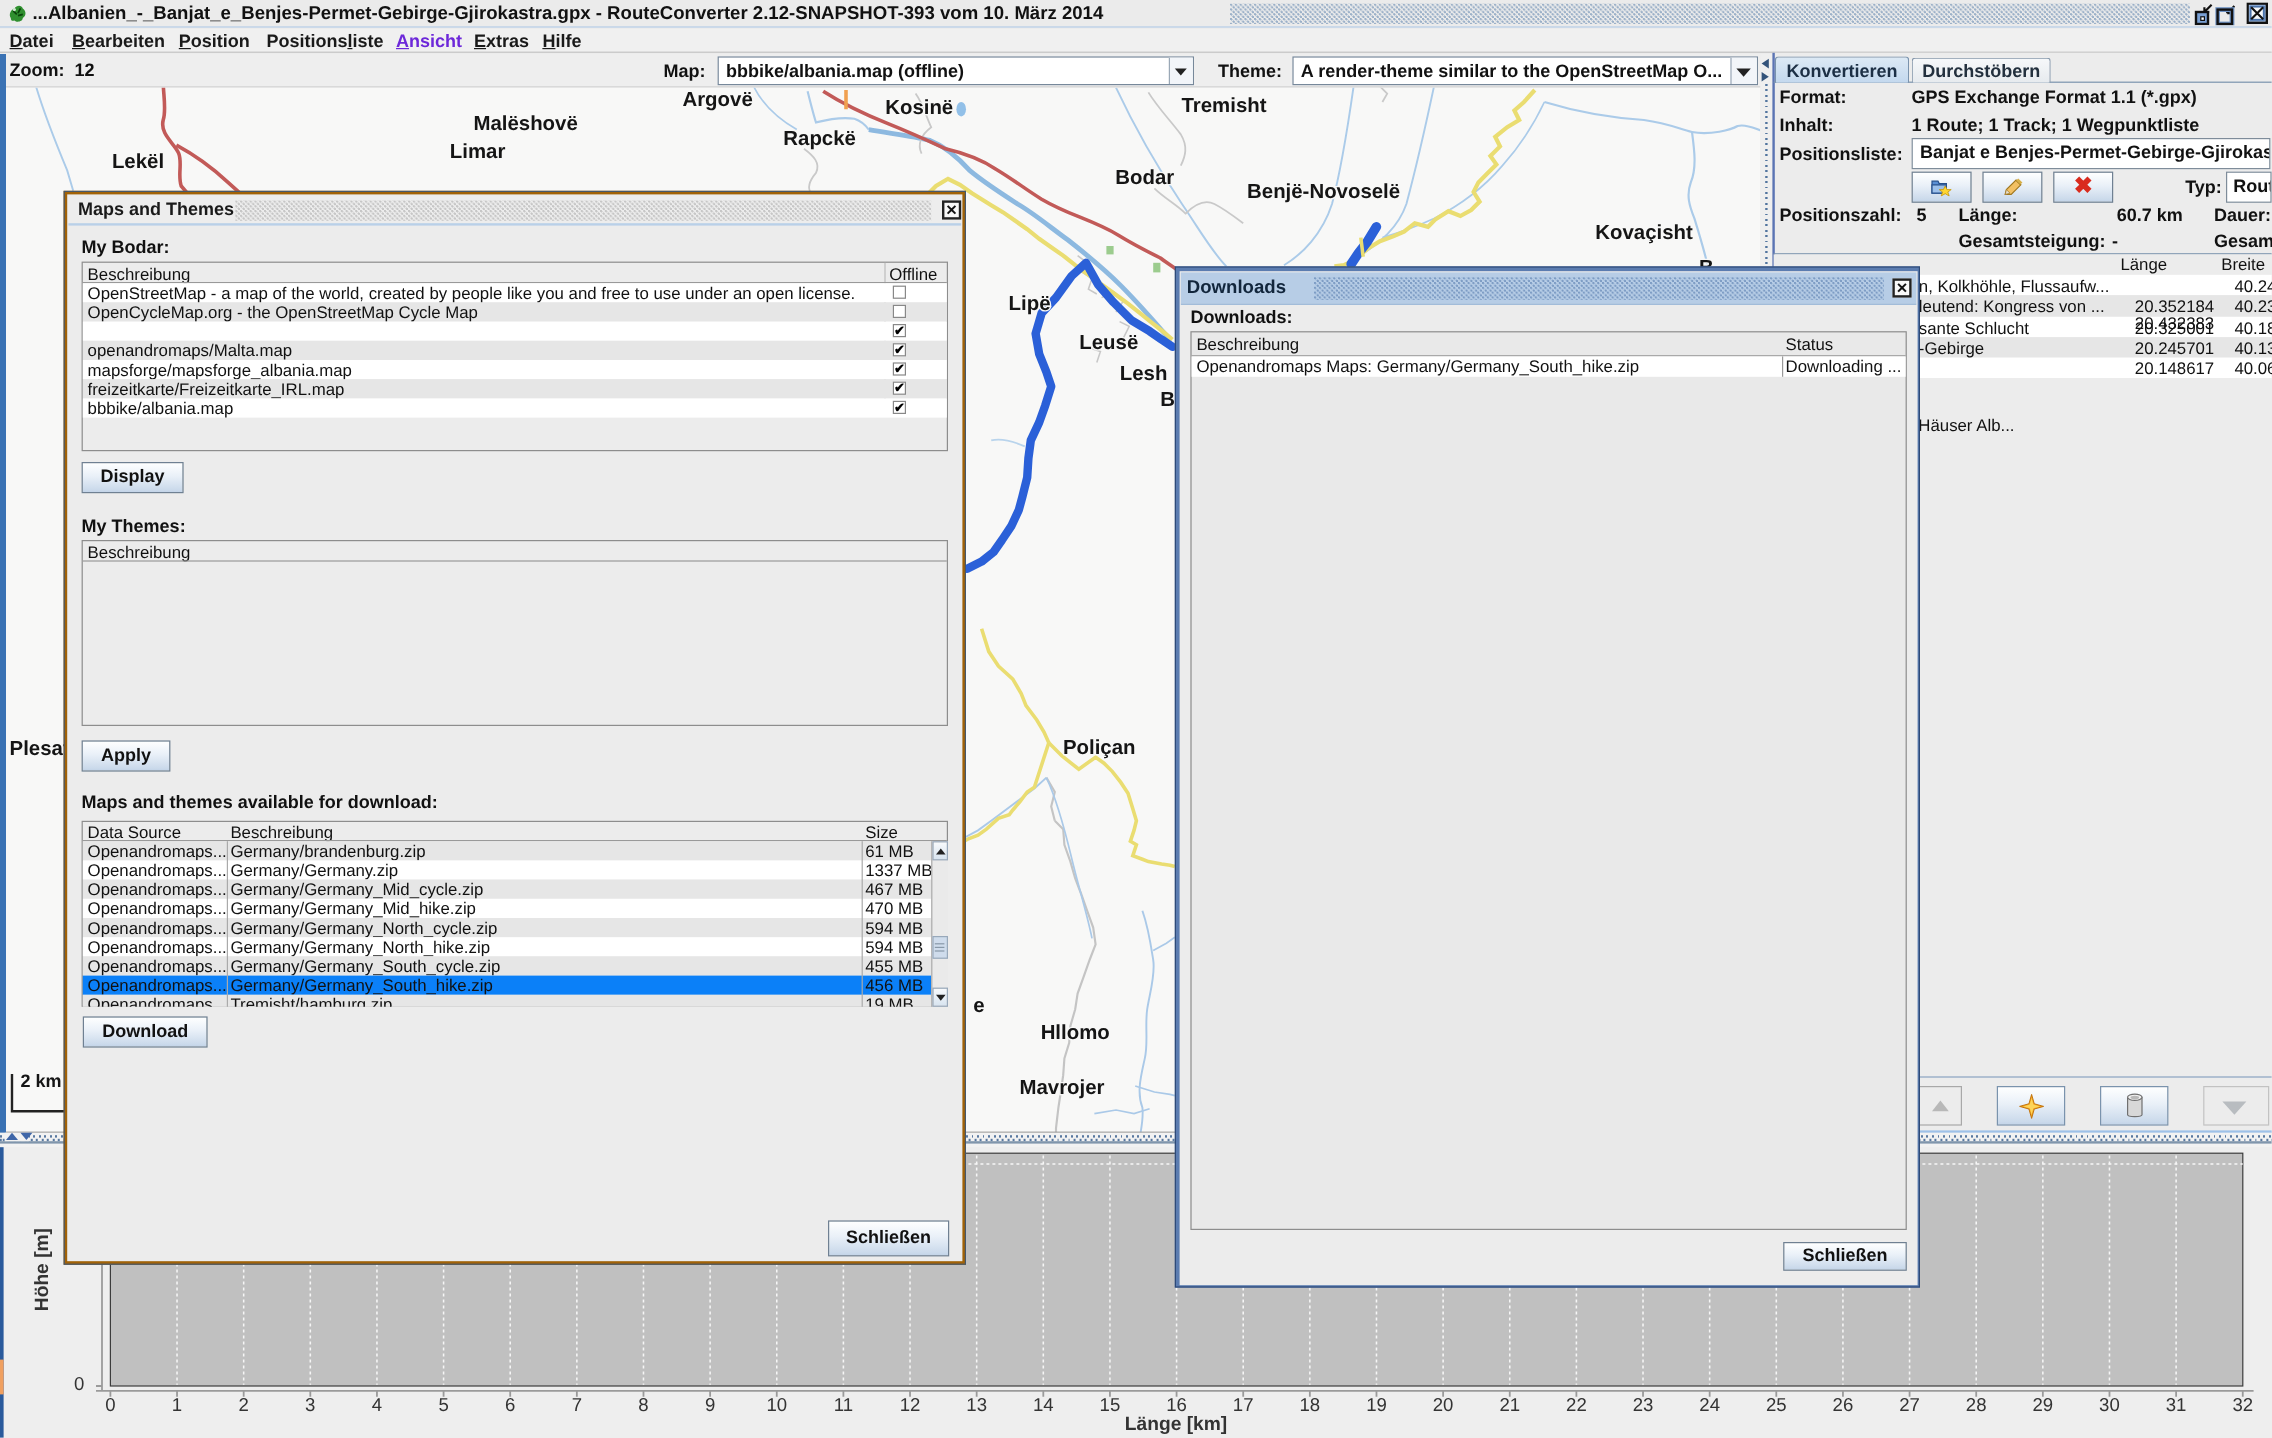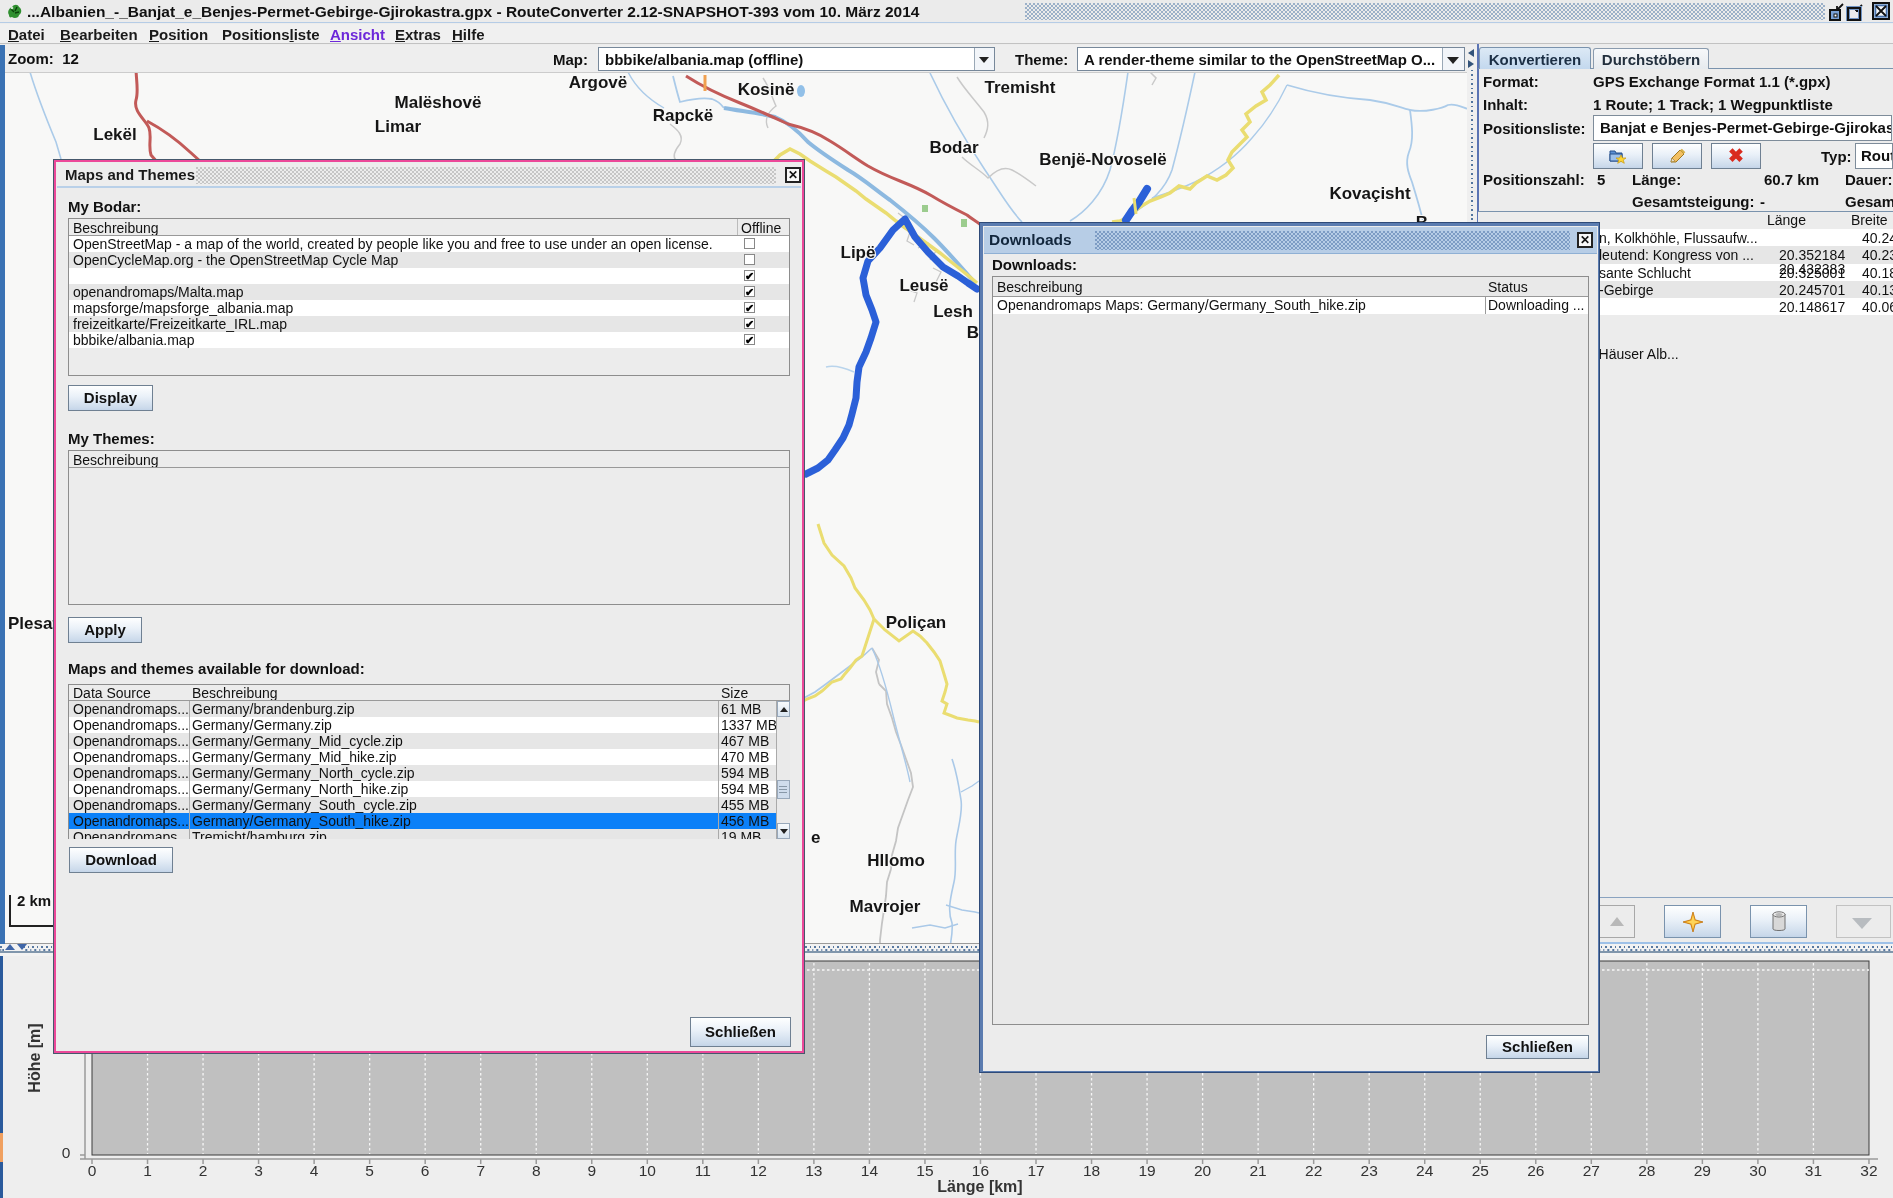--- a/index.html
+++ b/index.html
@@ -363,21 +363,21 @@
           <text x="1868.96" y="1176">32</text>
         </g>
   <text x="66" y="1158" font-family="Liberation Sans,sans-serif" font-size="15.5px" fill="#333" text-anchor="middle">0</text>
   <text x="980" y="1192" font-family="Liberation Sans,sans-serif" font-size="16px" font-weight="bold" fill="#333" text-anchor="middle">Länge [km]</text>
   <text x="40" y="1058" font-family="Liberation Sans,sans-serif" font-size="16px" font-weight="bold" fill="#333" text-anchor="middle" transform="rotate(-90 40 1058)">Höhe [m]</text>
  </g>
 </svg>
 
 </div>
 
-<div id="dlgmaps" class="abs" style="left:53px;top:159px;width:752px;height:895px;background:#ec4899;border:1px solid #46586c;">
+<div id="dlgmaps" class="abs" style="left:53px;top:159px;width:752px;height:895px;background:#a16207;border:1px solid #46586c;">
  <div class="abs" style="left:2px;top:2px;width:746px;height:889px;background:#ececec;"></div>
 
  <div class="abs" style="left:3px;top:3px;width:744px;height:24px;background:#ededed;"></div>
  <div class="abs dots-gray" style="left:142px;top:7px;width:580px;height:17px;"></div>
  <div class="abs b" style="left:11px;top:6px;font-size:15px;color:#1a1a1a;">Maps and Themes</div>
  <div class="abs" style="left:731px;top:7px;width:16px;height:16px;border:2px solid #222;background:#f8f8f8;color:#111;font-size:12px;line-height:12px;text-align:center;font-weight:bold;">✕</div>
  <div class="abs" style="left:3px;top:26px;width:744px;height:2px;background:#b9d0e8;"></div>
 
  <div class="abs b" style="left:14px;top:38px;font-size:15px;color:#111;">My Bodar:</div>
  <div class="abs tbl" style="left:14px;top:58px;width:722px;height:158px;">

